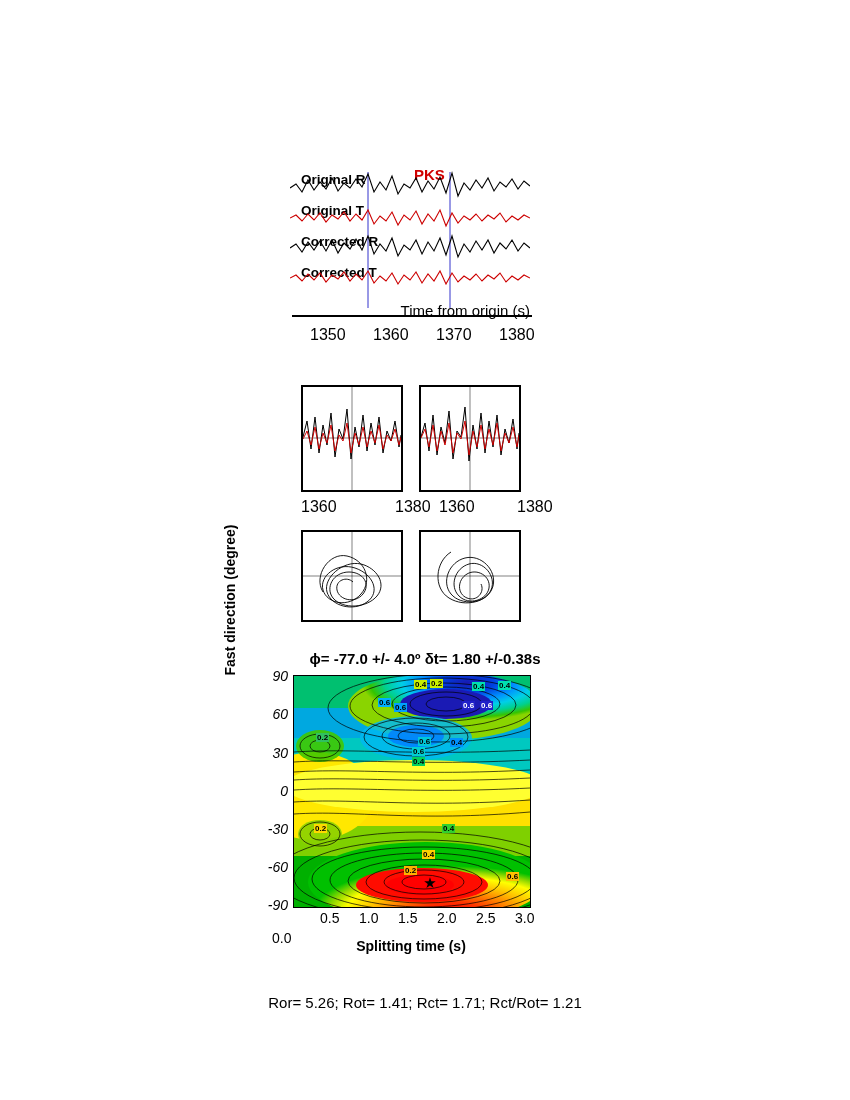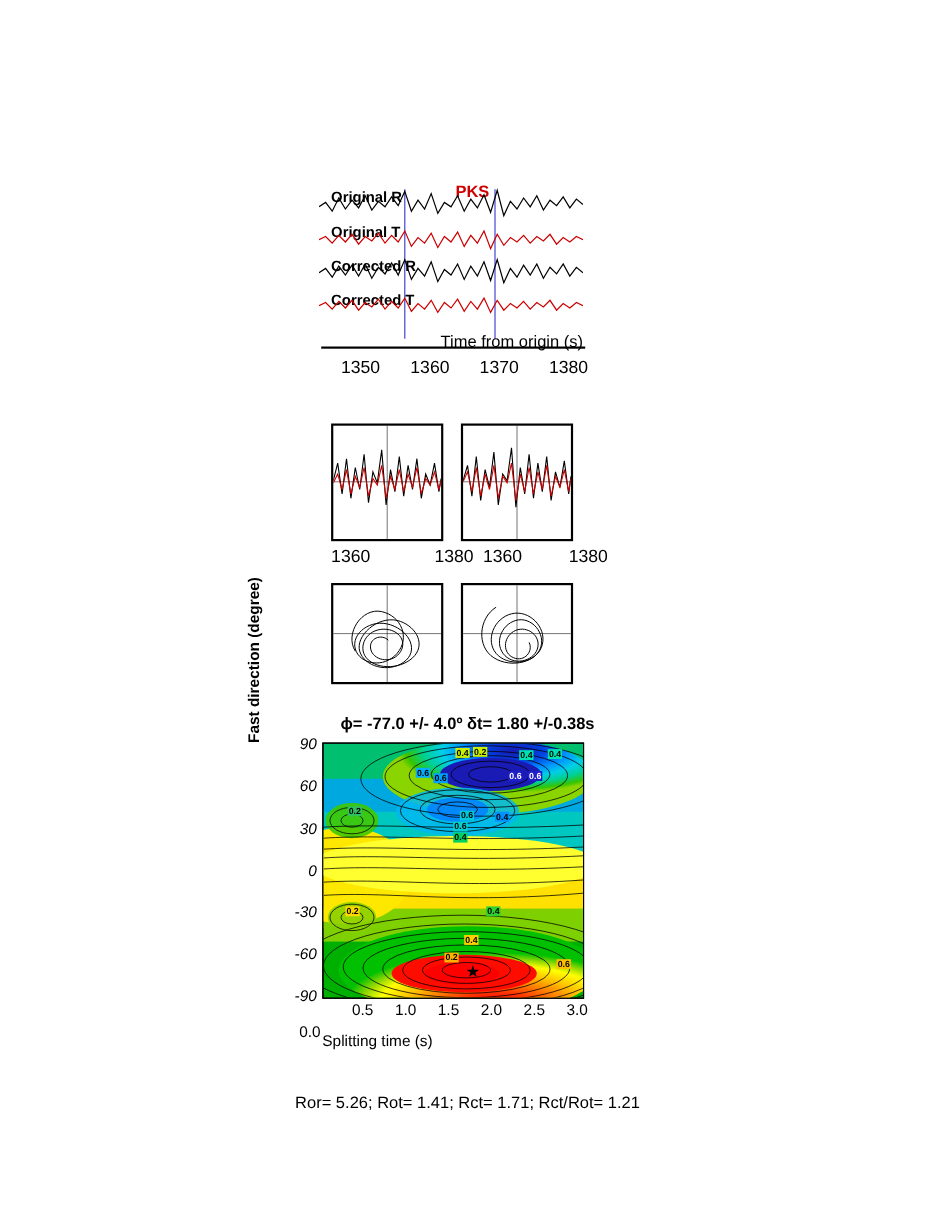--- a/index.html
+++ b/index.html
@@ -32,21 +32,21 @@
 
   
   .phitxt{position:absolute;left:0;top:650px;width:100%;text-align:center;font-size:15px;font-weight:bold;}
   .cpanel{position:absolute;left:293px;top:675px;width:236px;height:231px;border:1px solid #000;background:#000;overflow:hidden;}
   .ylab{position:absolute;left:222px;top:700px;width:200px;font-size:14px;font-weight:bold;
         transform:rotate(-90deg);transform-origin:left top;text-align:center;}
   .yticks{position:absolute;left:240px;top:668px;width:48px;font-size:14px;text-align:right;}
   .yticks span{position:absolute;right:0;font-style:italic;}
   .xticks{position:absolute;left:268px;top:910px;width:290px;font-size:14px;}
   .xticks span{position:absolute;}
-  .xlab{position:absolute;left:293px;top:938px;width:236px;text-align:left;font-size:14px;font-weight:normal;}
+  .xlab{position:absolute;left:293px;top:938px;width:236px;text-align:center;font-size:14px;font-weight:bold;}
   .footer{position:absolute;left:0;top:962px;width:100%;text-align:center;font-size:15px;margin-top:32px;}
 
   .clab{position:absolute;font-size:8px;font-weight:bold;color:#000;line-height:9px;padding:0 1px;}
 </style>
 </head>
 <body>
 
 <div class="page">
 
 

